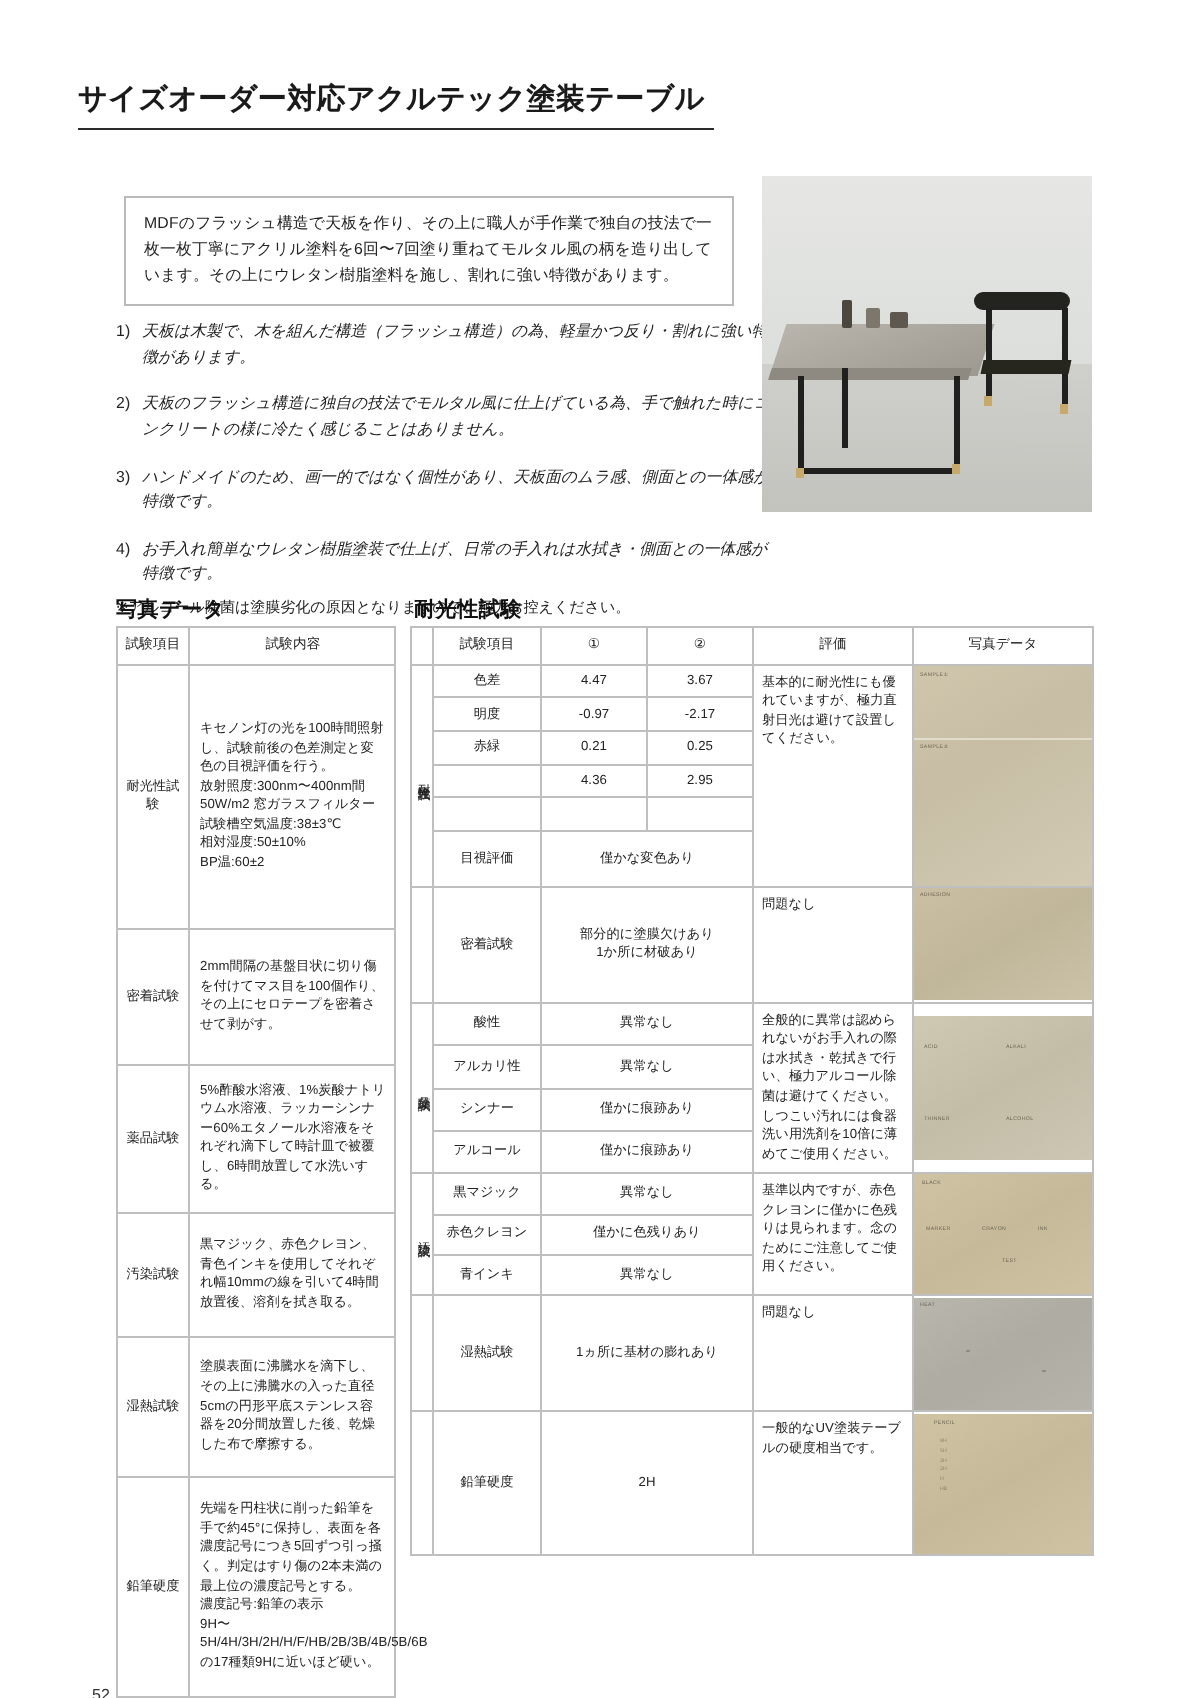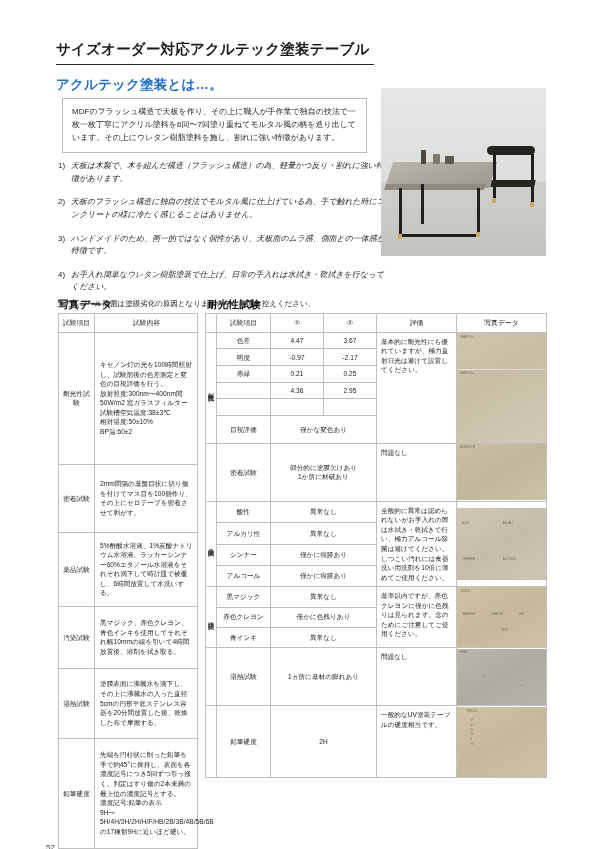--- a/index.html
+++ b/index.html
@@ -6,21 +6,21 @@
   html, body {
     width: 600px; height: 849px;
     background: #ffffff;
     font-family: "Liberation Sans", "DejaVu Sans", sans-serif;
     color: #1a1a1a;
     overflow: hidden;
   }
   .page { position: relative; width: 600px; height: 849px; background:#fff; }
 
   
-  .title-wrap { position: absolute; left: 56px; top: 40px; width: 318px; }
+  .title-wrap { position: absolute; left: 39px; top: 40px; width: 318px; }
   .main-title {
     font-size: 14.5px; font-weight: 700; letter-spacing: .2px;
     padding-bottom: 5px; border-bottom: 1px solid #2a2a2a; white-space: nowrap;
   }
   .sub-title {
     margin-top: 11px; font-size: 13.5px; font-weight: 700;
     color: #1f6fc4; letter-spacing: .2px;
   }
 
   
@@ -104,41 +104,40 @@
   .sw-col { position:absolute; font-size:2.6px; color:#8a8368; line-height:1.9; }
   .pageno-fix { position: absolute; left: 46px; bottom: -3px; font-size: 8px; color:#333; }
 </style>
 </head>
 <body>
 
 <div class="page">
 
   <div class="title-wrap">
     <div class="main-title">サイズオーダー対応アクルテック塗装テーブル</div>
-    <div class="sub-title">アクルテック塗装とは…。</div>
   </div>
 
   <div class="intro-box">MDFのフラッシュ構造で天板を作り、その上に職人が手作業で独自の技法で一枚一枚丁寧にアクリル塗料を6回〜7回塗り重ねてモルタル風の柄を造り出しています。その上にウレタン樹脂塗料を施し、割れに強い特徴があります。</div>
 
   <div class="notes">
     <div class="note">
       <span class="idx">1)</span>
       <span class="body">天板は木製で、木を組んだ構造（フラッシュ構造）の為、軽量かつ反り・割れに強い特徴があります。</span>
     </div>
     <div class="note">
       <span class="idx">2)</span>
       <span class="body">天板のフラッシュ構造に独自の技法でモルタル風に仕上げている為、手で触れた時にコンクリートの様に冷たく感じることはありません。</span>
     </div>
     <div class="note">
       <span class="idx">3)</span>
       <span class="body">ハンドメイドのため、画一的ではなく個性があり、天板面のムラ感、側面との一体感が特徴です。</span>
     </div>
     <div class="note">
       <span class="idx">4)</span>
-      <span class="body">お手入れ簡単なウレタン樹脂塗装で仕上げ、日常の手入れは水拭き・乾拭きを行なってください。</span>
+      <span class="body">お手入れ簡単なウレタン樹脂塗装で仕上げ、日常の手入れは水拭き・側面との一体感が特徴です。</span>
     </div>
     <div class="note-footnote">※アルコール除菌は塗膜劣化の原因となりますので、極力お控えください。</div>
   </div>
 
   <div class="photo">
     <div class="ph-wall"></div>
     <div class="ph-floor"></div>
     <div class="ph-table-top"></div>
     <div class="ph-table-side"></div>
     <div class="ph-leg" style="left:18px;  top:100px; height:48px;"></div>

